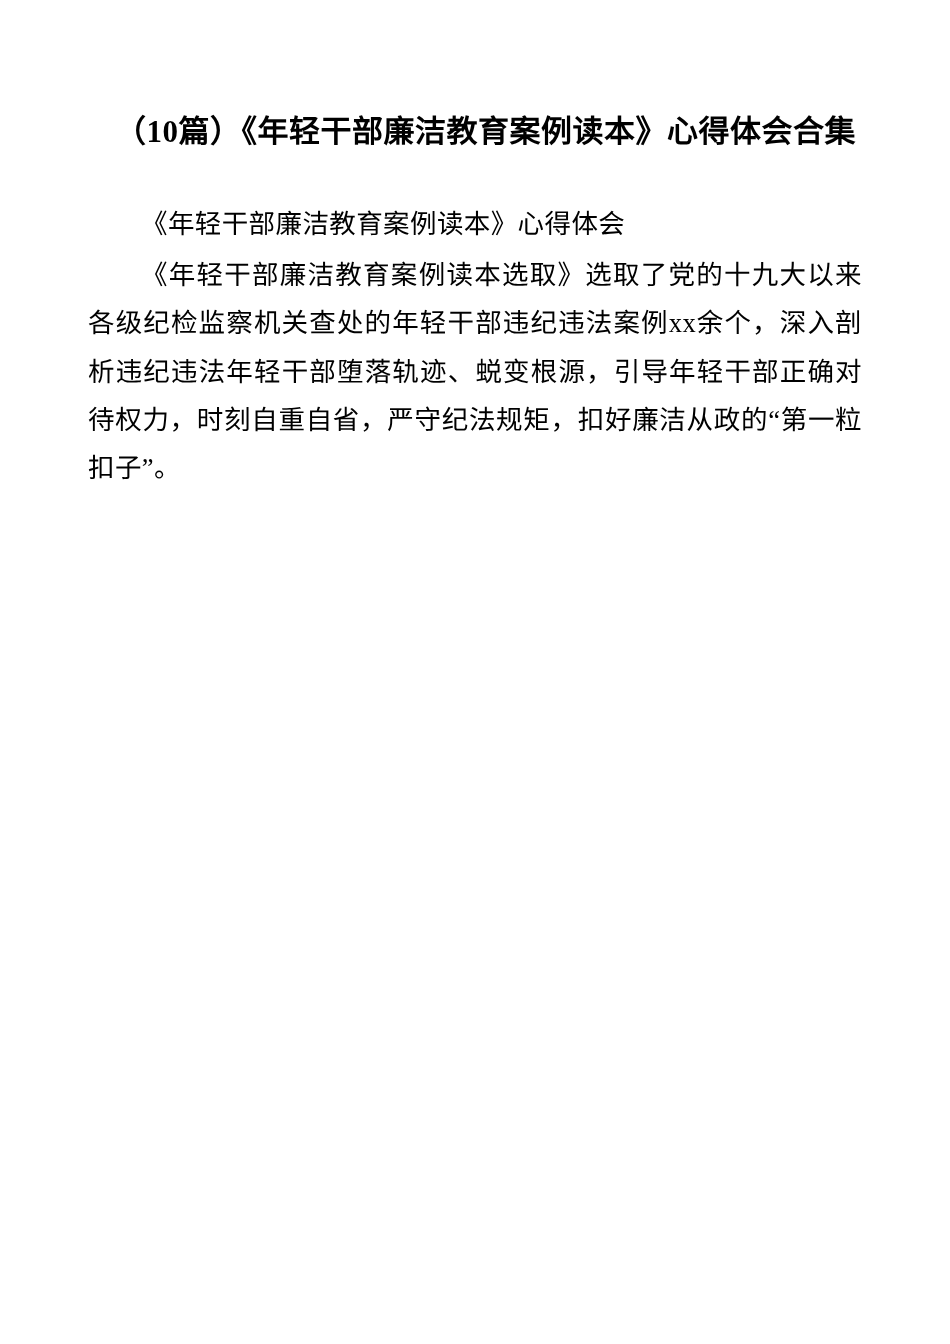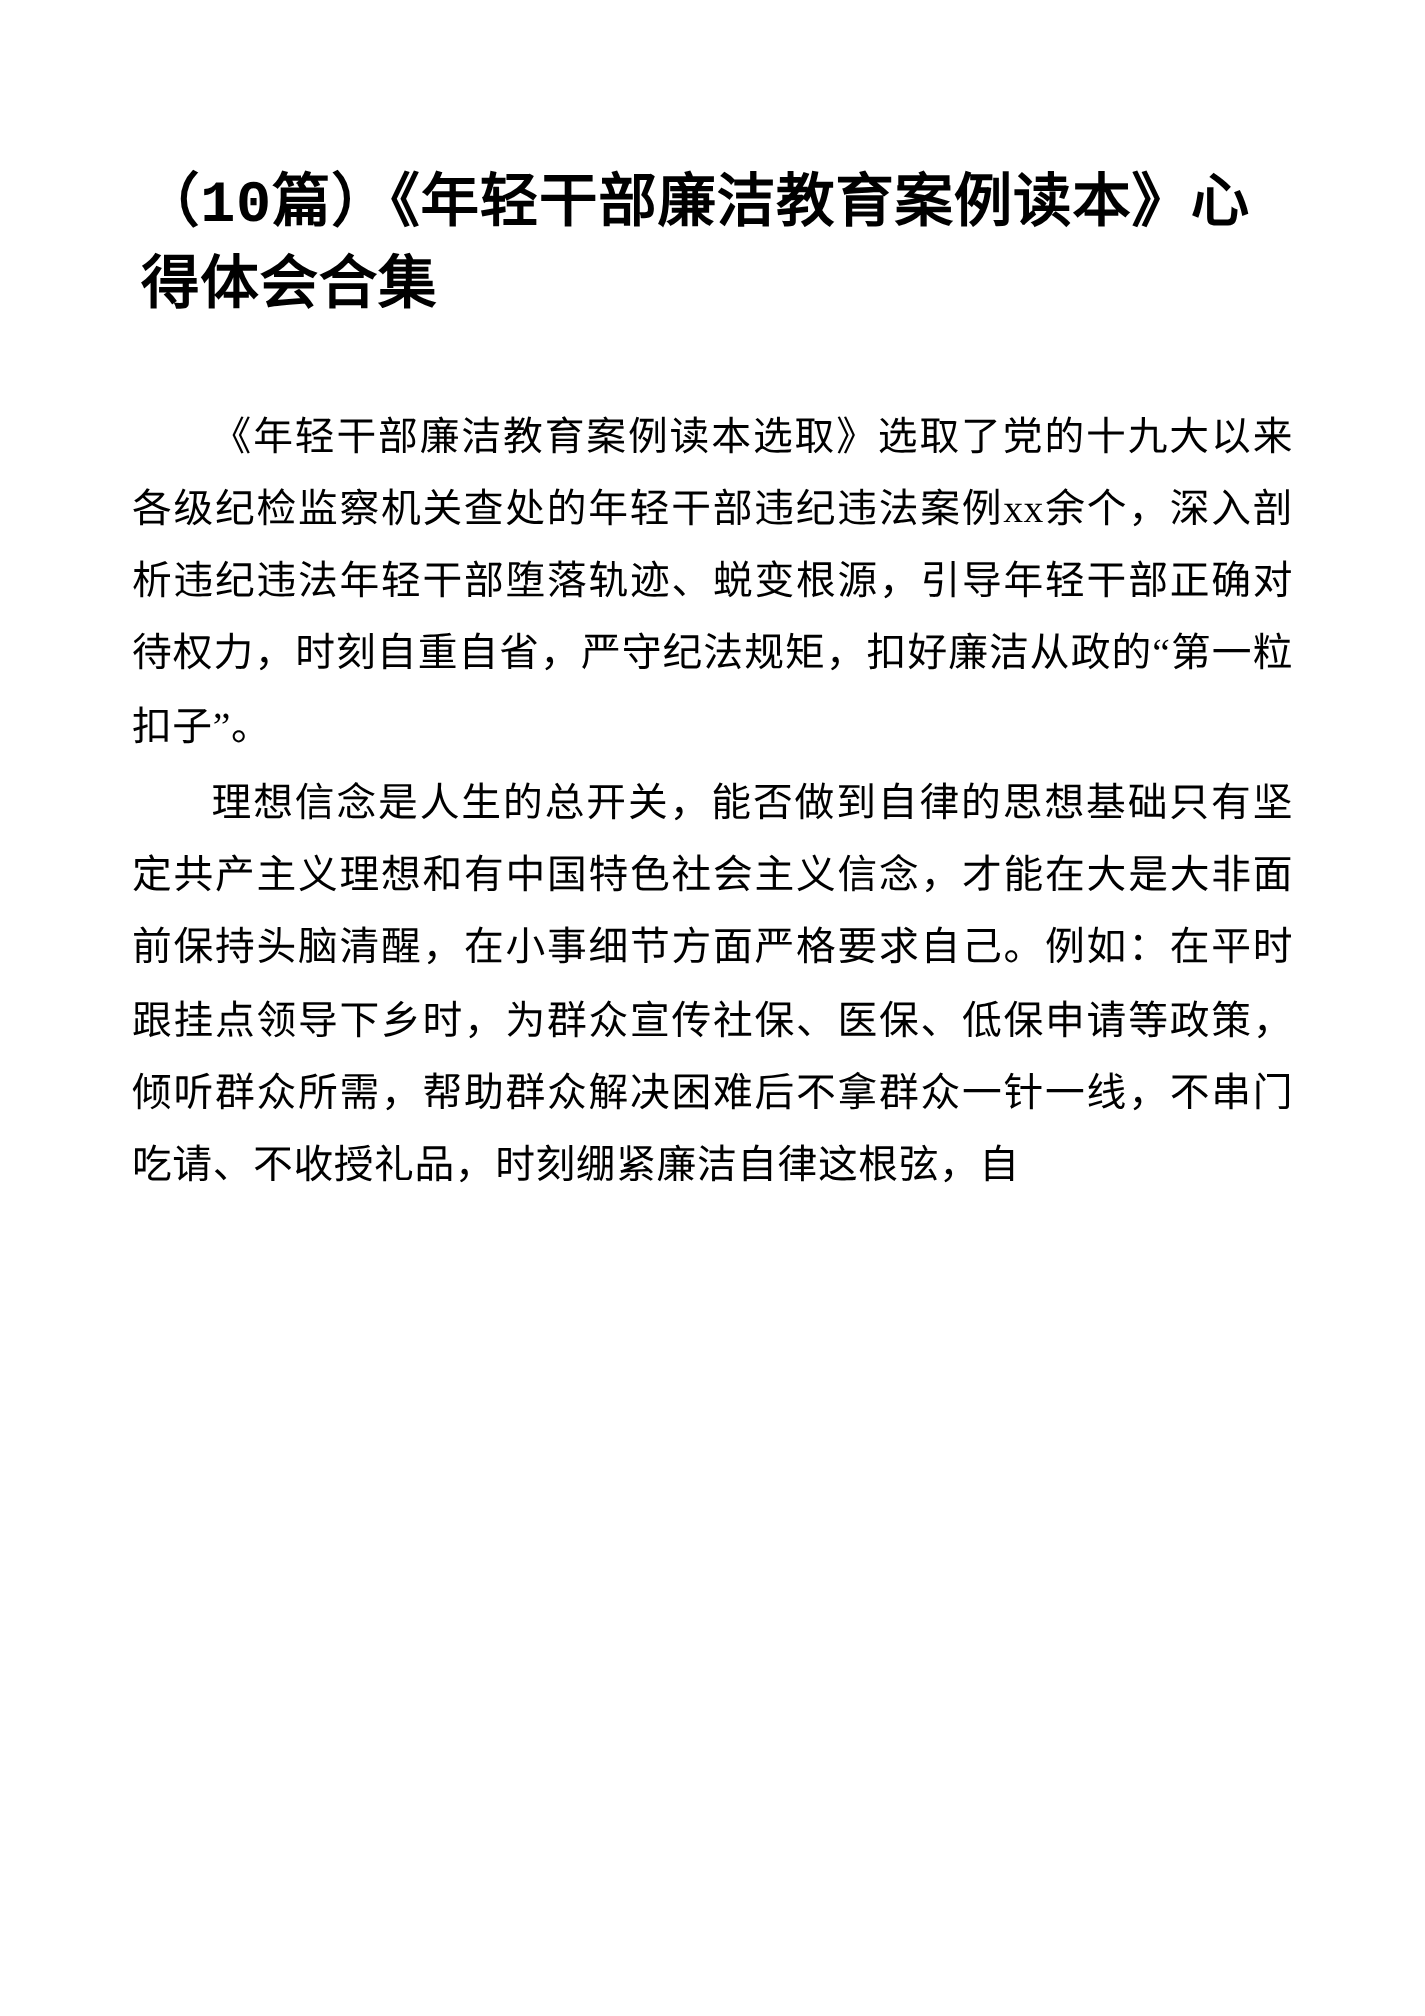--- a/index.html
+++ b/index.html
@@ -15,25 +15,25 @@
     overflow: hidden;
   }
   .page {
     width: 950px;
     height: 1344px;
     box-sizing: border-box;
     padding: 110px 88px 40px 88px;
     position: relative;
   }
   .doc-title {
-    font-family: Liberation Mono, monospace;
+    font-family: Liberation Serif, serif;
     font-weight: bold;
-    font-size: 39px;
+    font-size: 31px;
     line-height: 1.42;
-    text-align: left;
+    text-align: right;
     letter-spacing: 0.5px;
     margin: 0 0 46px 0;
     padding: 0 6px;
   }
   .para {
     font-size: 26.5px;
     line-height: 1.82;
     text-align: justify;
     text-justify: inter-ideograph;
     margin: 0 0 3px 0;
@@ -52,20 +52,20 @@
     letter-spacing: 0.5px;
   }
 </style>
 </head>
 <body>
 
 <div class="page">
 
   <h1 class="doc-title">（10篇）《年轻干部廉洁教育案例读本》心得体会合集</h1>
 
+  <p class="para indent">《年轻干部廉洁教育案例读本》心得体会</p>
 
   <p class="para indent">《年轻干部廉洁教育案例读本选取》选取了党的十九大以来各级纪检监察机关查处的年轻干部违纪违法案例xx余个，深入剖析违纪违法年轻干部堕落轨迹、蜕变根源，引导年轻干部正确对待权力，时刻自重自省，严守纪法规矩，扣好廉洁从政的“第一粒扣子”。</p>
 
 
 
-  <p class="para indent">理想信念是人生的总开关，能否做到自律的思想基础只有坚定共产主义理想和有中国特色社会主义信念，才能在大是大非面前保持头脑清醒，在小事细节方面严格要求自己。例如：在平时跟挂点领导下乡时，为群众宣传社保、医保、低保申请等政策，倾听群众所需，帮助群众解决困难后不拿群众一针一线，不串门吃请、不收授礼品，时刻绷紧廉洁自律这根弦，自</p>
 
 </div>
 
 </body></html>

